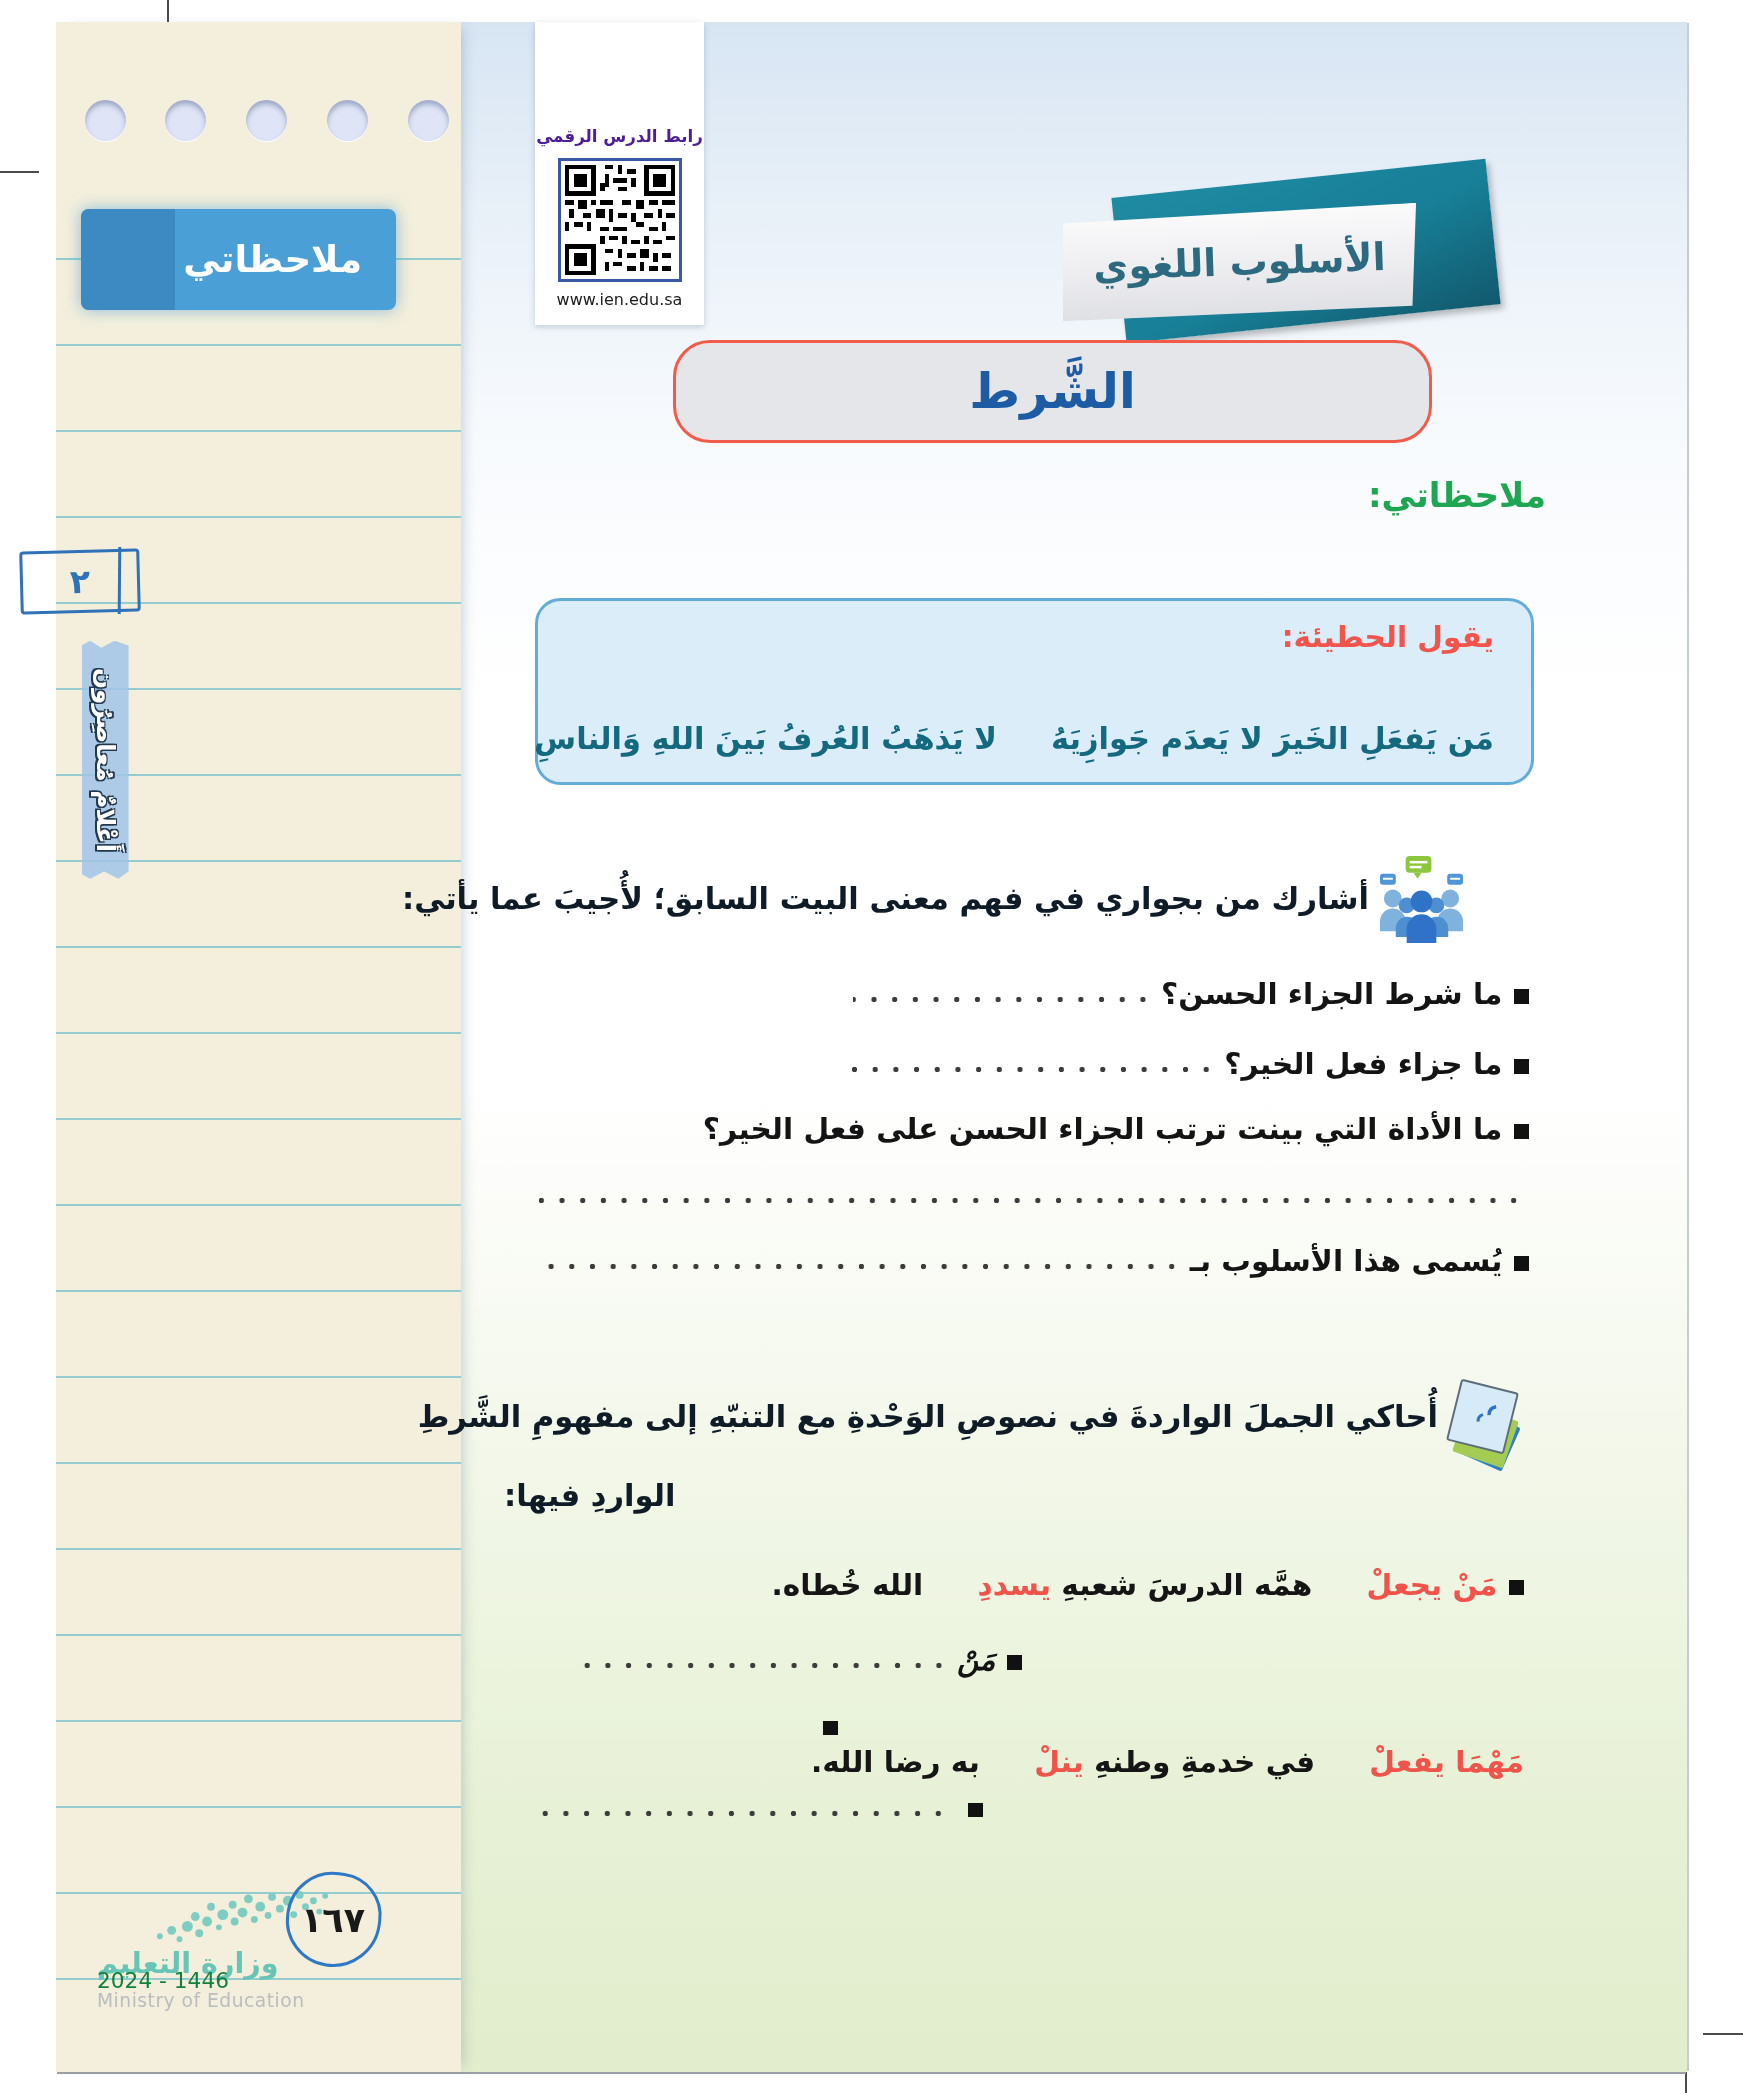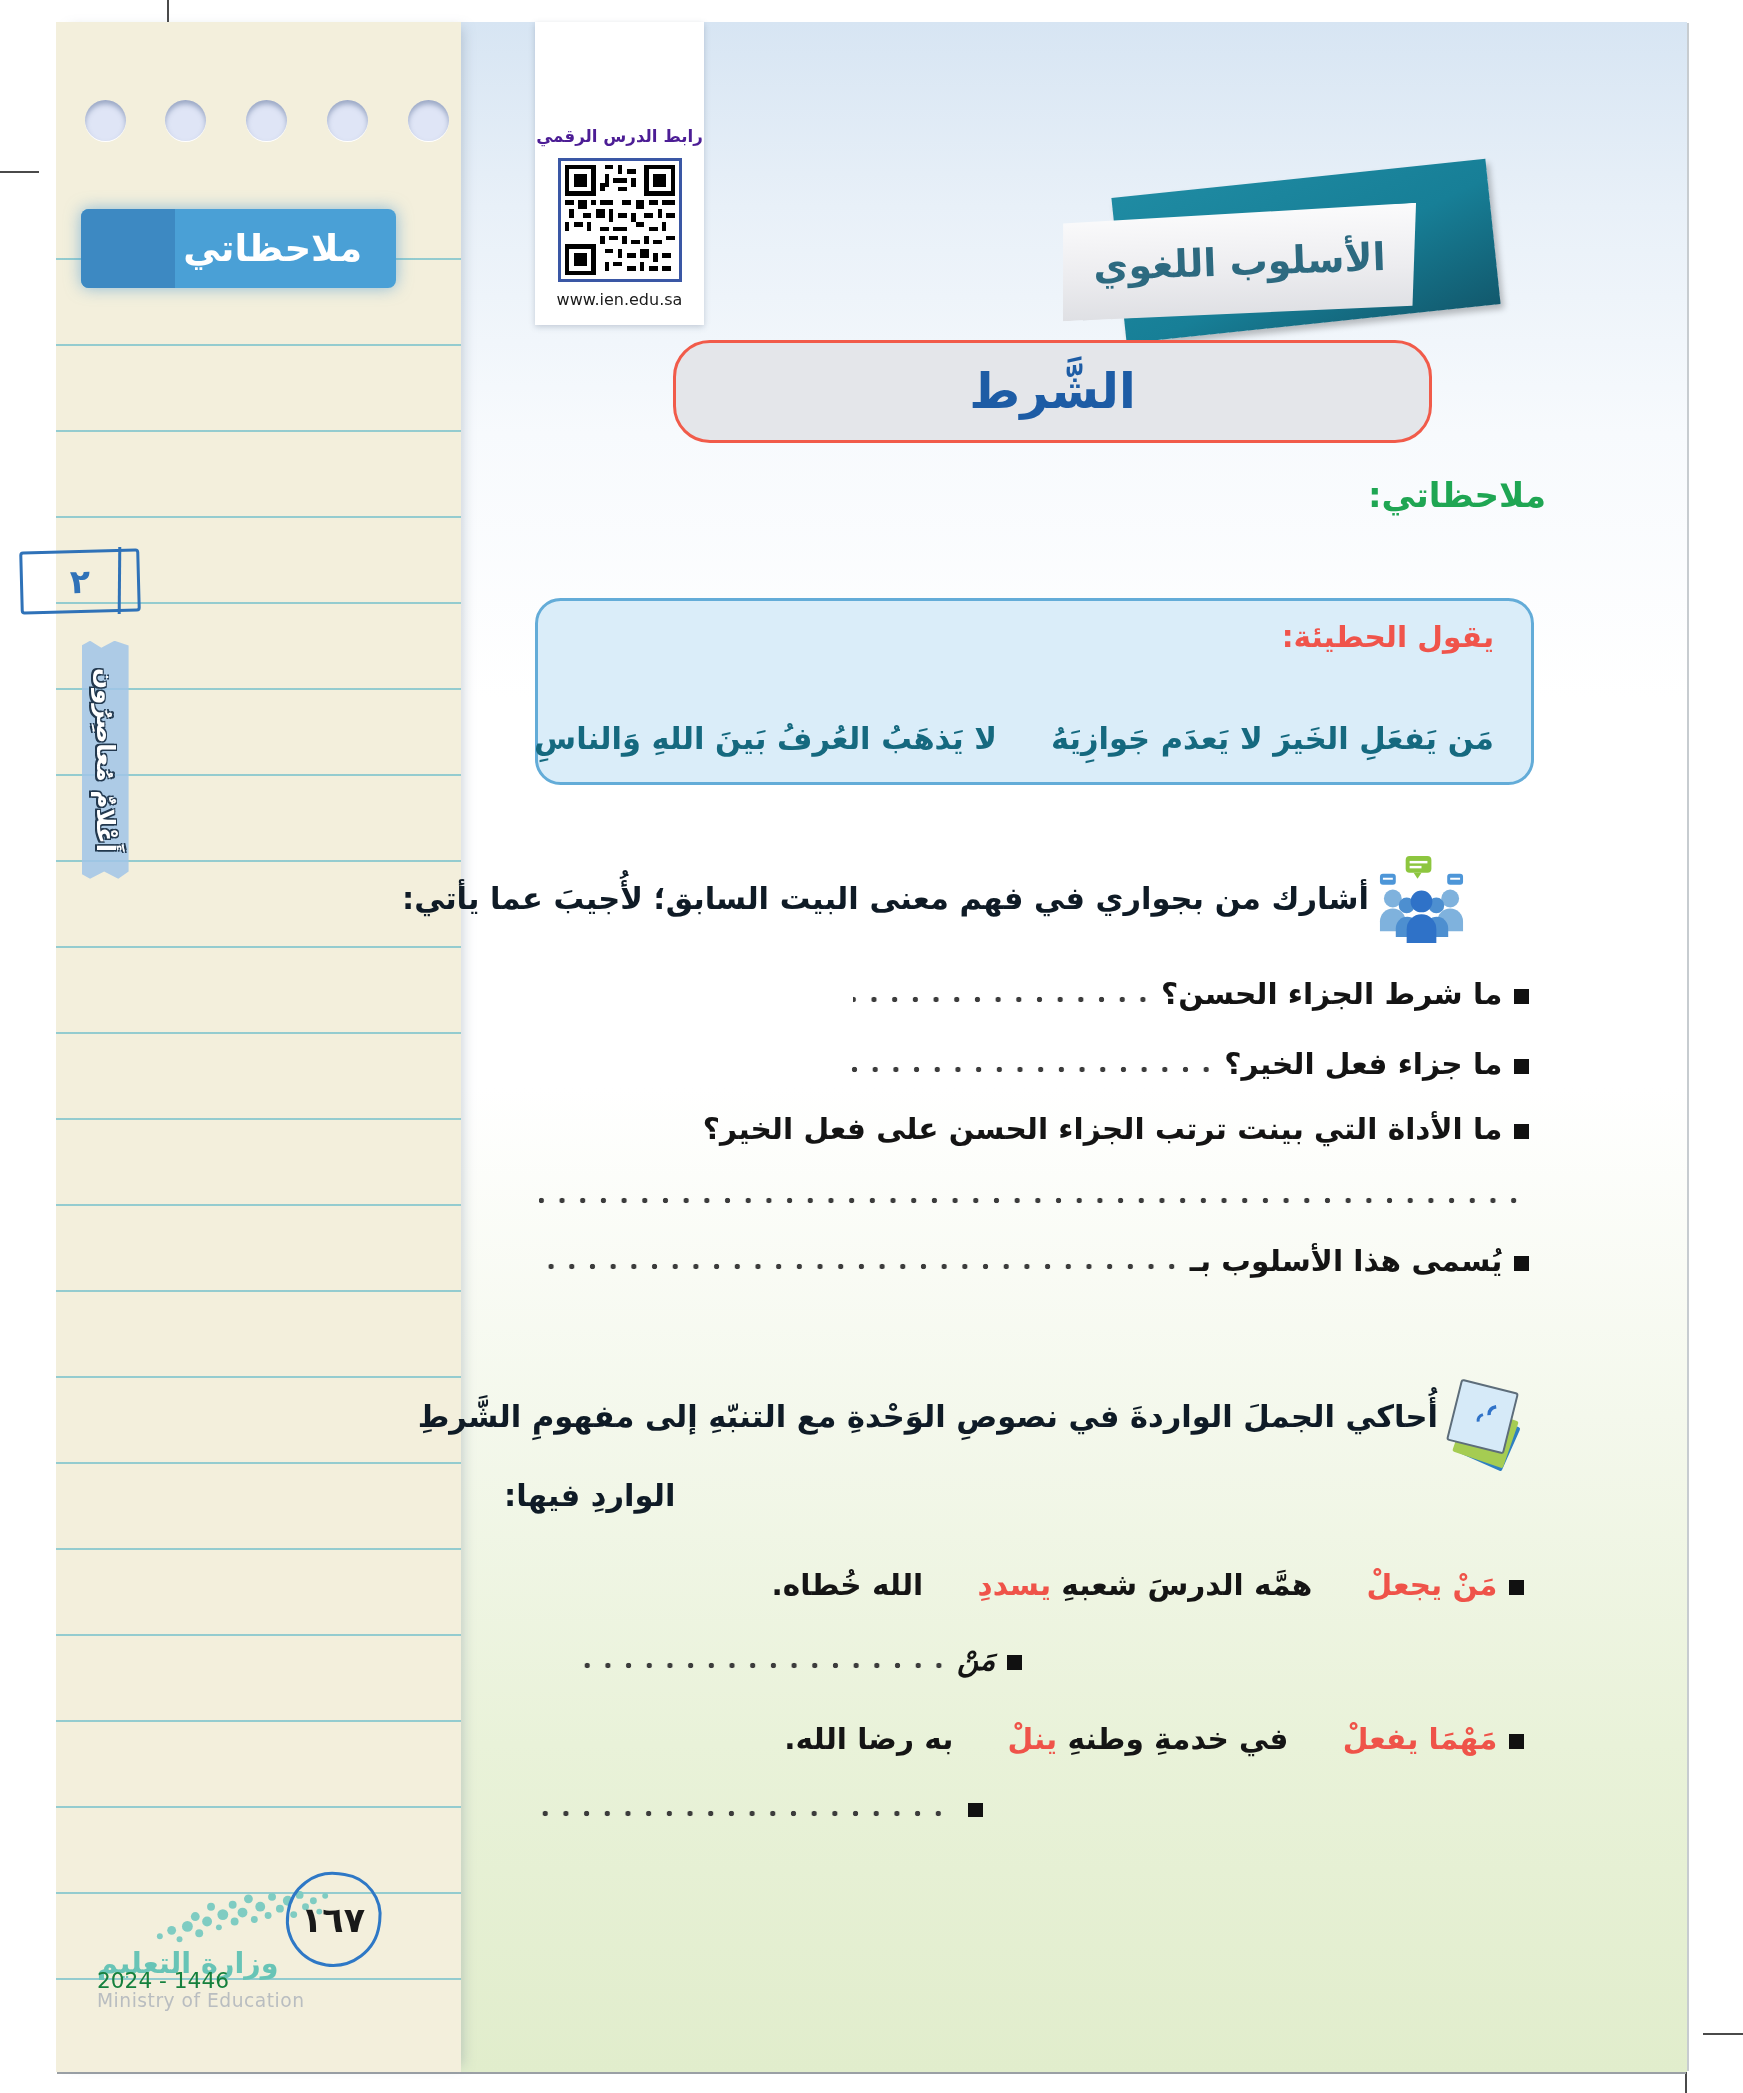--- a/index.html
+++ b/index.html
@@ -16,21 +16,21 @@
                       #ffffff 52%,#f4f8ec 68%,#e9f2d9 84%,#e1edcc 100%);
            box-shadow:0 3px 0 -1px #9aa0a5, 3px 0 0 -1px #c7ccd0; }
 
   
   #notebook { position:absolute; left:0; top:0; width:405px; height:100%;
               background:#f3efdc; box-shadow:7.9px 0 11.8px -5.9px rgba(110,130,150,.35); }
   #ruled-lines { position:absolute; left:0; top:236px; width:405px; height:1729px;
       background:repeating-linear-gradient(to bottom,#74c0cb 0 2px, transparent 2px 86px); opacity:.75; }
   .hole { position:absolute; top:78px; width:41px; height:41px; border-radius:50%;
           background:#dfe5f6; box-shadow:inset 0 3.9px 4.9px rgba(90,110,150,.5), 0 1px 0 #fff; }
-  #notes-tab { position:absolute; left:24.6px; top:187px; width:315px; height:79px; border-radius:7.9px;
+  #notes-tab { position:absolute; left:24.6px; top:187px; width:315px; height:101px; border-radius:7.9px;
        background:#4aa0d6; box-shadow:0 0 15.8px rgba(70,150,210,.6); overflow:hidden; }
   #notes-tab::before { content:""; position:absolute; left:0; top:0; width:94px; height:100%;
        background:#3d89c2; }
   #notes-tab .tab-txt { position:absolute; inset:0; display:flex; align-items:center; justify-content:center;
        padding-left:69px; color:#fff; font-weight:bold; font-size:37px; }
   #unit-box { position:absolute; left:-36px; top:528px; width:120px; height:63px;
        border:3px solid #2f72b8; border-radius:3.9px; transform:rotate(-1.5deg);
        display:flex; align-items:center; justify-content:center;
        color:#2f72b8; font-weight:bold; font-size:33px; }
   #unit-box::after { content:""; position:absolute; right:15.8px; top:-4.9px; bottom:-4.9px; width:3px;
@@ -282,21 +282,21 @@
       <span class="sq"></span>
       <span class="qtext"><span class="red">مَنْ يجعلْ</span><span class="blk"> همَّه الدرسَ شعبهِ </span><span class="red">يسددِ</span><span class="blk"> الله خُطاه.</span></span>
     </div>
 
     <div class="qrow" style="right:665px;top:1620px;width:453px;font-style:italic;">
       <span class="sq"></span>
       <span class="qtext">مَنْ</span>
       <span class="dots"></span>
     </div>
 
-    <div class="qrow" style="right:163px;top:1699px;">
+    <div class="qrow" style="right:163px;top:1699px;flex-direction:column;">
       <span class="sq"></span>
       <span class="qtext"><span class="red">مَهْمَا يفعلْ</span><span class="blk"> في خدمةِ وطنهِ </span><span class="red">ينلْ</span><span class="blk"> به رضا الله.</span></span>
     </div>
 
     <div class="qrow" style="right:704px;top:1781px;width:448px;">
       <span class="sq"></span>
       <span class="dots"></span>
     </div>
 
   </div>

